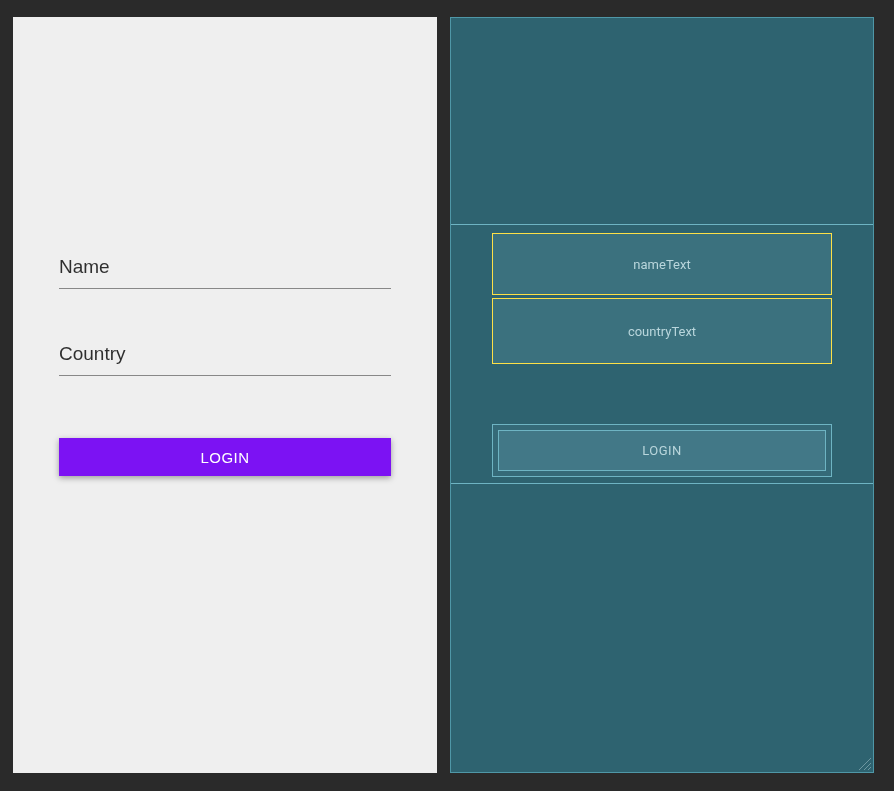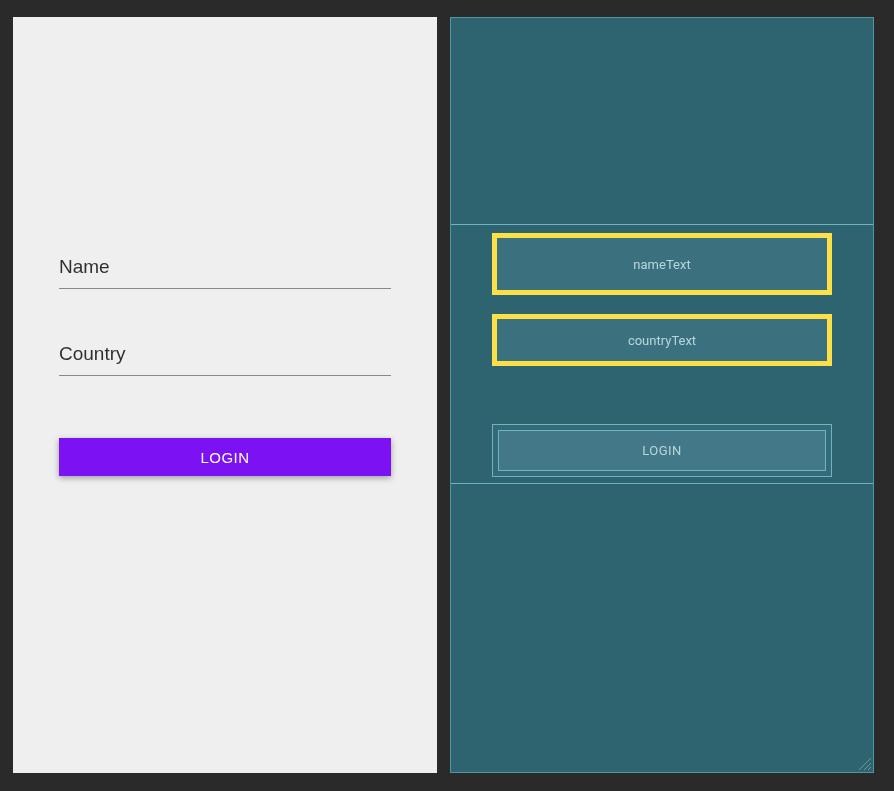--- a/index.html
+++ b/index.html
@@ -70,30 +70,30 @@
   .bp-divider-bot {
     position: absolute;
     top: 465px;
     left: 0; right: 0;
     border-top: 1px solid #6eb4c3;
   }
   .bp-box {
     position: absolute;
     left: 41px;
     right: 41px;
-    border: 5px solid #fde047;
+    border: 1px solid #fde047;
     background: rgba(120,180,195,0.18);
     display: flex;
     align-items: center;
     justify-content: center;
     color: #b9d6dc;
     font-size: 13px;
   }
   .bp-name   { top: 215px; height: 62px; }
-  .bp-country{ top: 296px; height: 52px; }
+  .bp-country{ top: 280px; height: 66px; }
   .bp-login-outer {
     position: absolute;
     left: 41px; right: 41px;
     top: 406px; height: 53px;
     border: 1px solid #6eb4c3;
     background: rgba(120,180,195,0.10);
   }
   .bp-login-inner {
     position: absolute;
     left: 5px; right: 5px;

